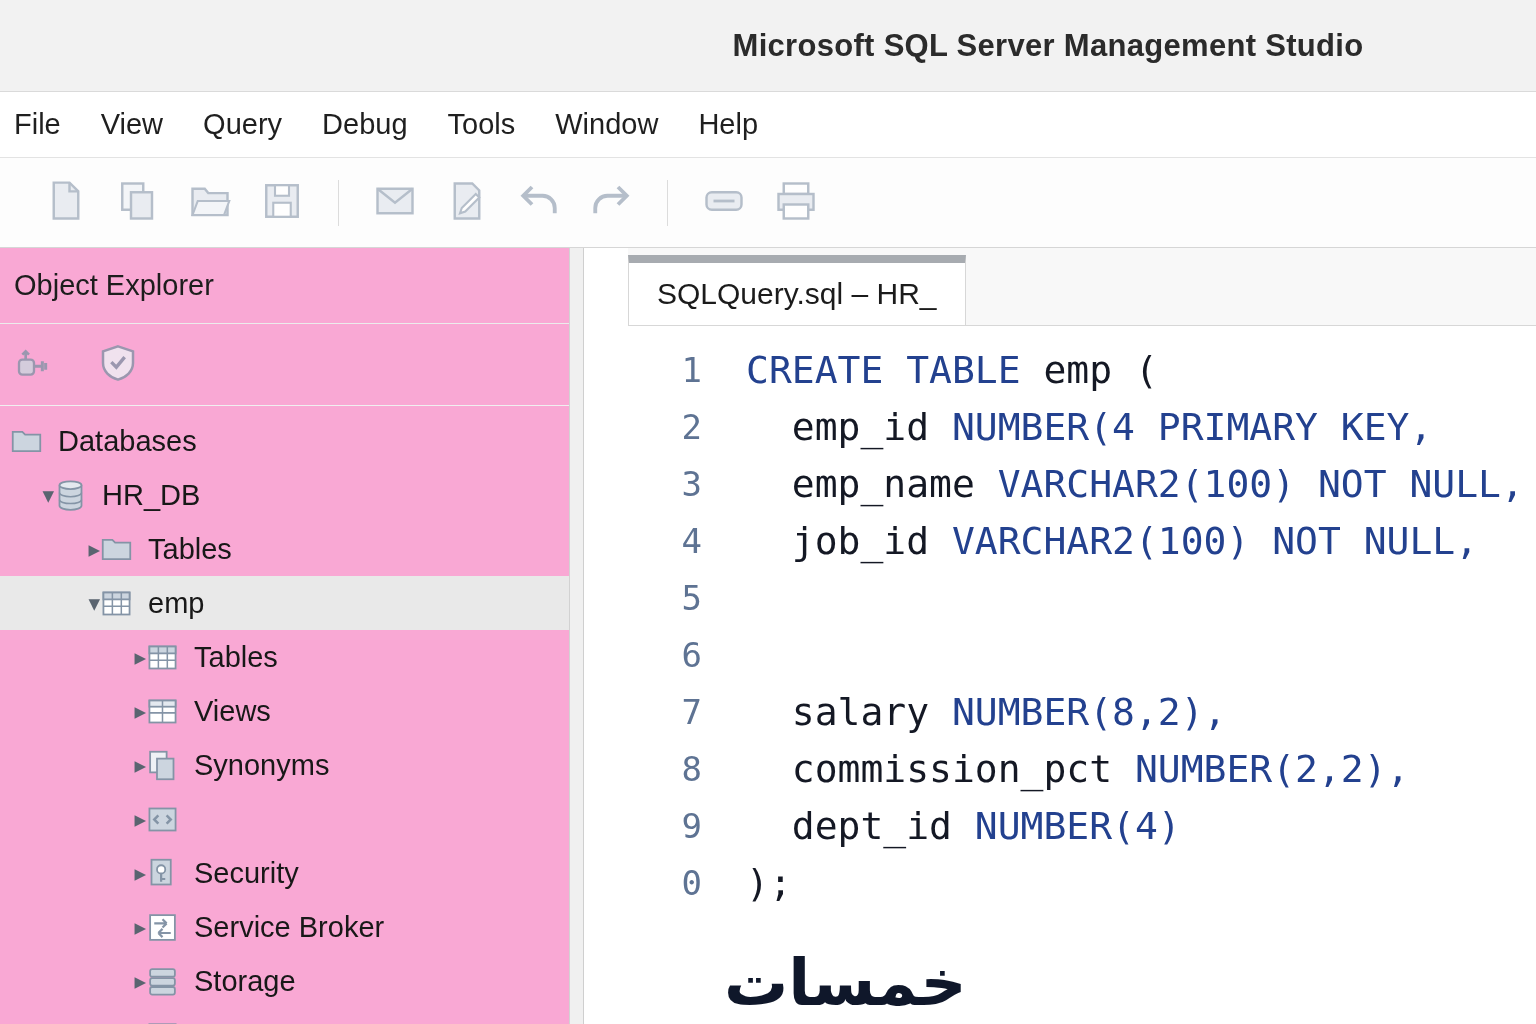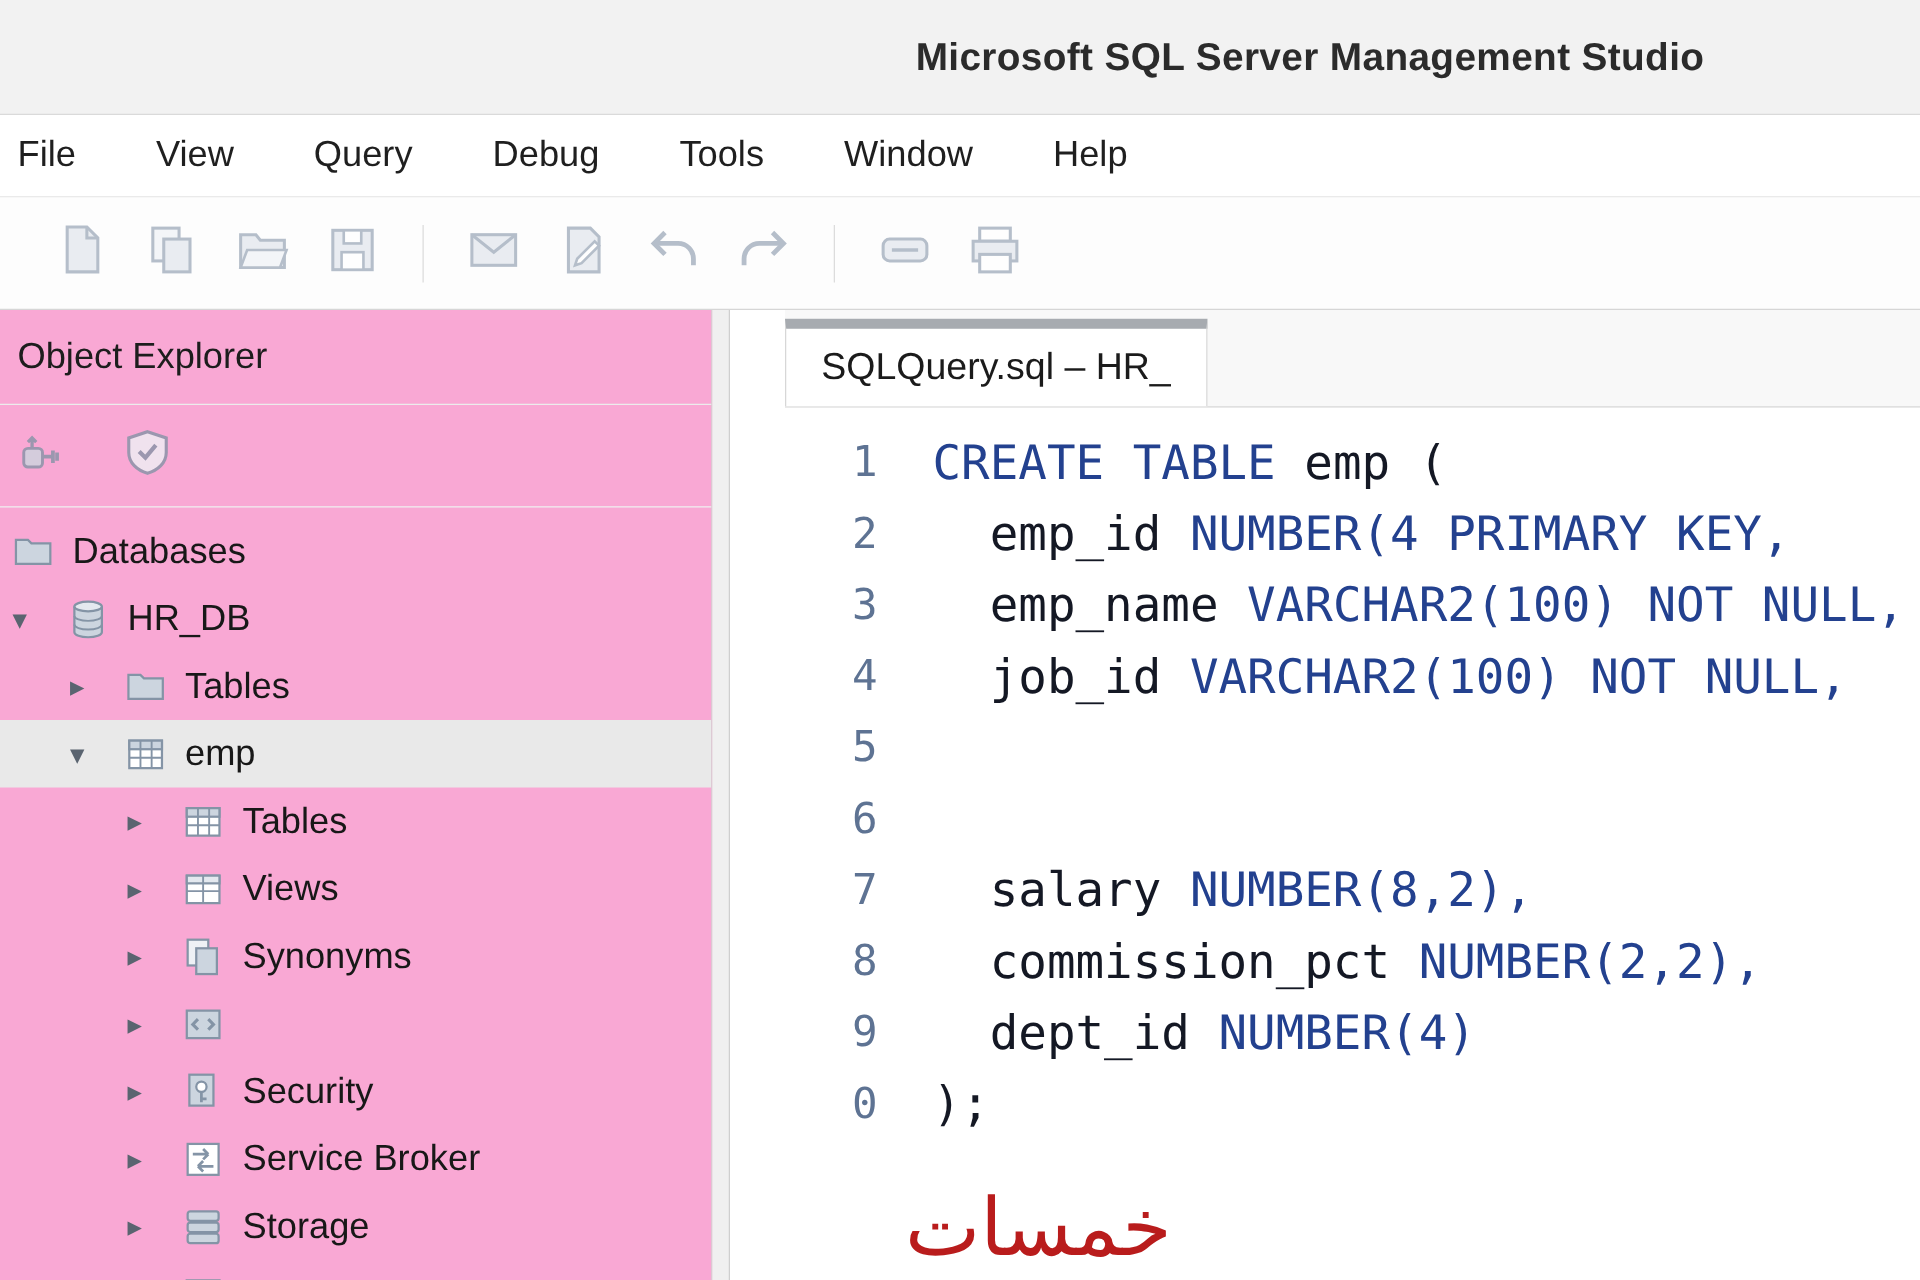--- a/index.html
+++ b/index.html
@@ -10,21 +10,21 @@
   .window { width:1536px; height:1024px; display:flex; flex-direction:column; background:#fff; }
 
   
   .titlebar { height:92px; background:#f2f2f2; border-bottom:1px solid #dadada;
               display:flex; align-items:center; flex-shrink:0; }
   .title { width:100%; text-align:center; padding-left:560px; font-size:31px;
            font-weight:bold; color:#2b2b2b; letter-spacing:.3px; }
 
   
   .menubar { height:66px; background:#ffffff; border-bottom:1px solid #e3e3e3;
-             display:flex; align-items:center; padding-left:14px; gap:64px;
+             display:flex; align-items:center; padding-left:14px; gap:40px;
              font-size:29px; color:#1f1f1f; flex-shrink:0; }
   .menu-item { cursor:default; }
 
   
   .toolbar { height:90px; background:#fdfdfd; border-bottom:1px solid #d6d6d6;
              display:flex; align-items:center; padding-left:42px; gap:24px; flex-shrink:0; }
   .tool-btn { width:48px; height:48px; display:flex; align-items:center; justify-content:center; opacity:.62; }
   .tool-btn svg { width:42px; height:42px; }
   .tool-sep { width:1px; height:46px; background:#dcdcdc; margin:0 8px; }
 
@@ -35,21 +35,21 @@
   .explorer { width:570px; flex-shrink:0; background:#f9a8d4; border-right:1px solid #d2d2d2;
               display:flex; flex-direction:column; min-height:0; }
   .explorer-header { height:76px; display:flex; align-items:center; padding-left:14px;
                      font-size:29px; color:#1d1d1d; border-bottom:1px solid #ececec; flex-shrink:0; }
   .explorer-toolbar { height:82px; display:flex; align-items:center; gap:36px;
                       padding-left:10px; border-bottom:1px solid #f0f0f0; flex-shrink:0; }
   .explorer-toolbar .tool-btn { opacity:.8; }
   .explorer-toolbar svg { width:40px; height:40px; }
 
   .tree { flex:1; overflow:hidden; padding-top:8px; }
-  .tree-row { height:54px; display:flex; align-items:center; font-size:29px; color:#181818; cursor:default; }
+  .tree-row { height:54px; display:flex; align-items:center; font-size:29px; color:#181818; cursor:default;text-align:right; }
   .tree-row.selected { background:#e9e9e9; }
   .arrow { width:44px; flex-shrink:0; font-size:23px; color:#5a6470; }
   .tree-icon { width:46px; height:36px; flex-shrink:0; display:flex; align-items:center; }
   .tree-icon svg { width:33px; height:33px; }
   .tree-label { padding-left:2px; white-space:nowrap; }
 
   
   .splitter { width:14px; background:#f0f0f0; border-right:1px solid #cfcfcf; flex-shrink:0; }
 
   
@@ -60,22 +60,22 @@
          border-top:8px solid #a7abb0; border-left:1px solid #d7d7d7; border-right:1px solid #d7d7d7;
          display:flex; align-items:center; padding:0 28px; font-size:30px; color:#1b1b1b; }
 
   .code { padding-top:16px; font-family:"DejaVu Sans Mono",monospace; font-size:38px; line-height:57px; }
   .code-line { display:flex; white-space:pre; }
   .line-num { width:74px; text-align:right; flex-shrink:0; color:var(--ln);
               font-size:34px; font-family:"DejaVu Sans Mono",monospace; }
   .code-text { margin-left:44px; color:var(--plain); }
   .kw { color:var(--kw); }
 
-  .watermark { position:absolute; left:96px; bottom:4px; font-size:64px; color:#b91c1c;
-               font-weight:normal; font-family:"DejaVu Sans",sans-serif; }
+  .watermark { position:absolute; left:96px; bottom:4px; font-size:64px; color:#0f172a;
+               font-weight:bold; font-family:"DejaVu Sans",sans-serif; }
 </style>
 </head>
 <body>
 
 <div class="window">
 
   <header class="titlebar">
     <div class="title">Microsoft SQL Server Management Studio</div>
   </header>
 

